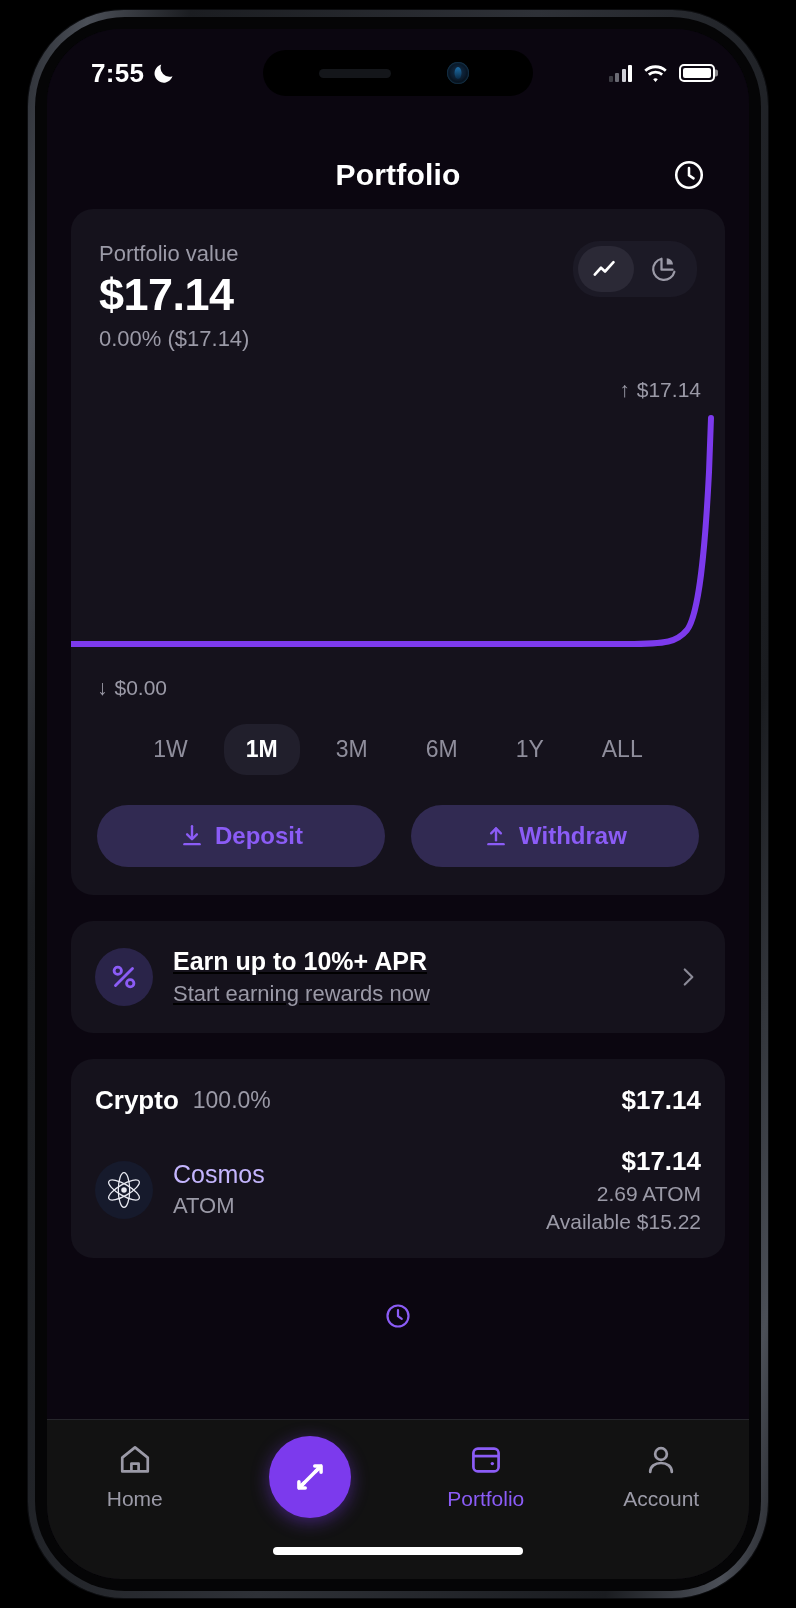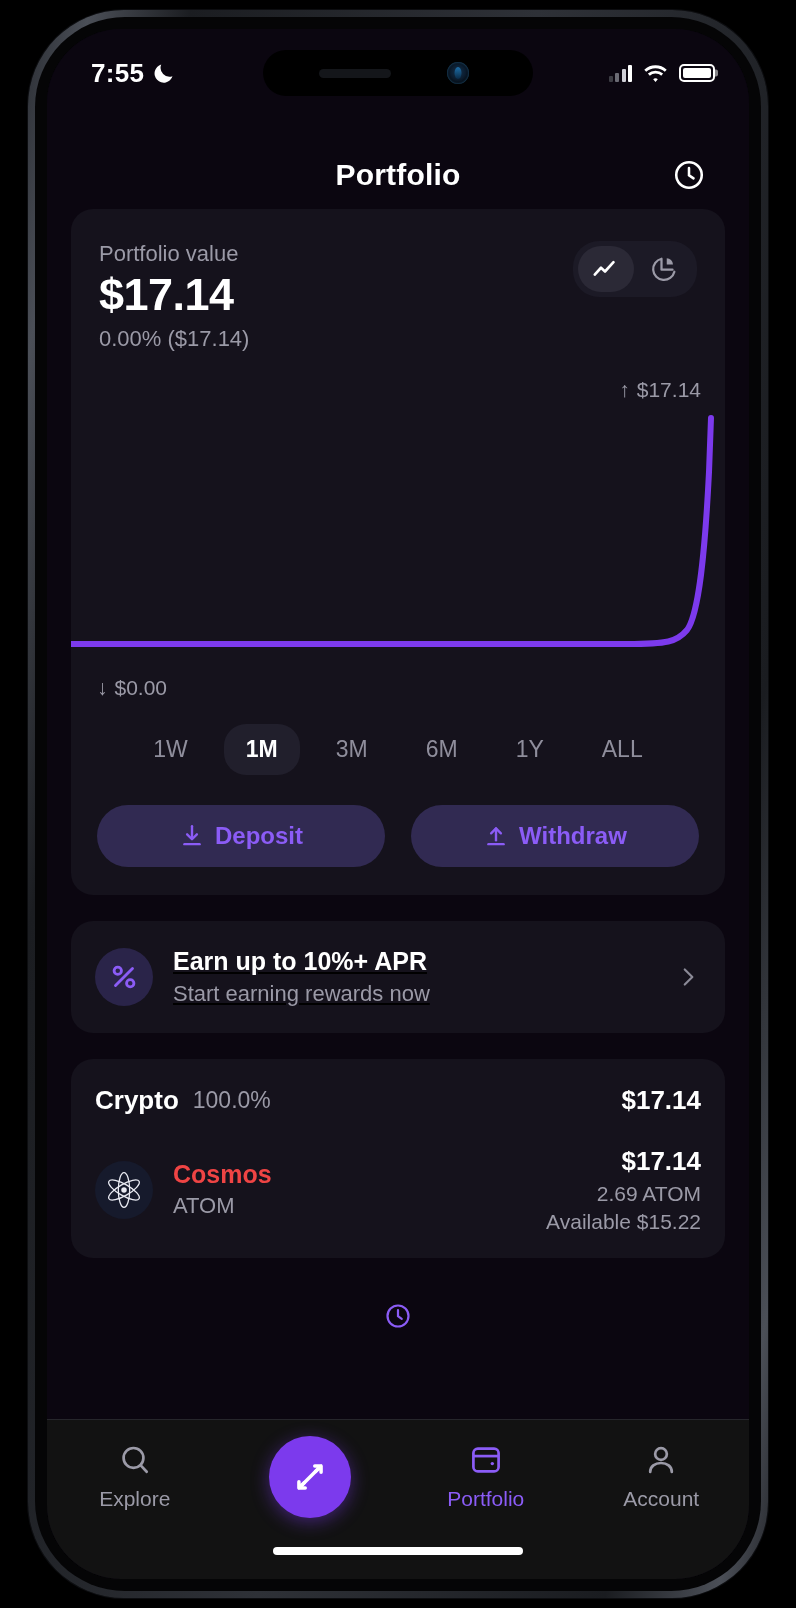--- a/index.html
+++ b/index.html
@@ -157,21 +157,21 @@
   .hold-cat{ font-size:26px; font-weight:700; color:#fff; }
   .hold-pct{ font-size:23px; color:#9b9aa7; }
   .hold-total{ font-size:26px; font-weight:700; color:#fff; }
 
   .asset-row{ display:flex; align-items:center; gap:20px; margin-top:30px; cursor:pointer; }
   .asset-logo{
     width:58px; height:58px; border-radius:50%; background:#161a2c;
     display:flex; align-items:center; justify-content:center; flex:0 0 58px;
   }
   .asset-names{ flex:1; }
-  .asset-name{ font-size:25px; font-weight:700; color:#ef4444; }
+  .asset-name{ font-size:25px; font-weight:400; color:#c4b5fd; }
   .asset-sym{ font-size:22px; color:#9b9aa7; margin-top:4px; }
   .asset-vals{ text-align:right; }
   .asset-fiat{ font-size:26px; font-weight:700; color:#fff; }
   .asset-qty{ font-size:21px; color:#9b9aa7; margin-top:5px; }
   .asset-avail{ font-size:21px; color:#9b9aa7; margin-top:4px; }
 
   
   .view-tx{
     display:flex; align-items:center; justify-content:center; gap:13px;
     margin-top:6px; padding:18px 0 20px 0; color:#8b5cf6; font-size:25px; font-weight:700; cursor:pointer;
@@ -370,28 +370,28 @@
         <div class="view-tx">
           <svg width="28" height="28" viewBox="0 0 24 24" fill="none" stroke="#8b5cf6" stroke-width="1.9">
             <circle cx="12" cy="12" r="9"></circle>
             <path d="M12 7v5.2l3.2 2.2" stroke-linecap="round"></path>
           </svg>
         </div>
 
       </div>
 
       <div class="tabbar">
-
         <div class="tab">
-          <svg width="36" height="36" viewBox="0 0 24 24" fill="none" stroke="#9b9aa7" stroke-width="1.8" stroke-linecap="round">
-            <circle cx="11" cy="10.6" r="6.6"></circle>
-            <path d="M15.8 15.6l4 4.2"></path>
-          </svg>
-          <span class="tab-label">Explore</span>
-        </div>
+          <svg width="36" height="36" viewBox="0 0 24 24" fill="none" stroke="#9b9aa7" stroke-width="1.8" stroke-linejoin="round">
+            <path d="M3.5 10.4L12 3.6l8.5 6.8v9.2h-17z"></path>
+            <path d="M9.6 19.6v-5.2h4.8v5.2"></path>
+          </svg>
+          <span class="tab-label">Home</span>
+        </div>
+
 
         <div class="tab">
           <span class="fab">
             <svg width="38" height="38" viewBox="0 0 24 24" fill="none" stroke="#fff" stroke-width="2.2" stroke-linecap="round" stroke-linejoin="round">
               <path d="M8.5 15.5L5 19m0 0h4m-4 0v-4"></path>
               <path d="M15.5 8.5L19 5m0 0h-4m4 0v4"></path>
               <path d="M5 19L19 5" opacity="0"></path>
               <path d="M6.5 17.5l11-11"></path>
             </svg>
           </span>

